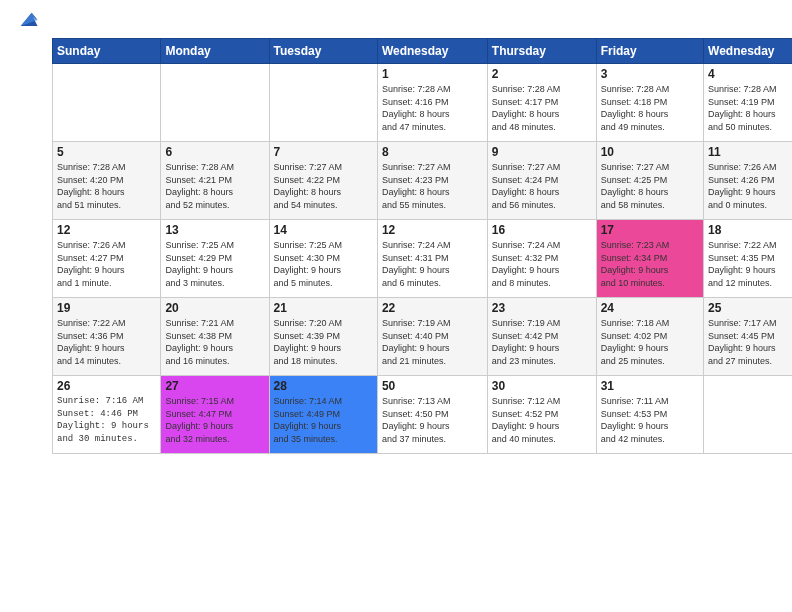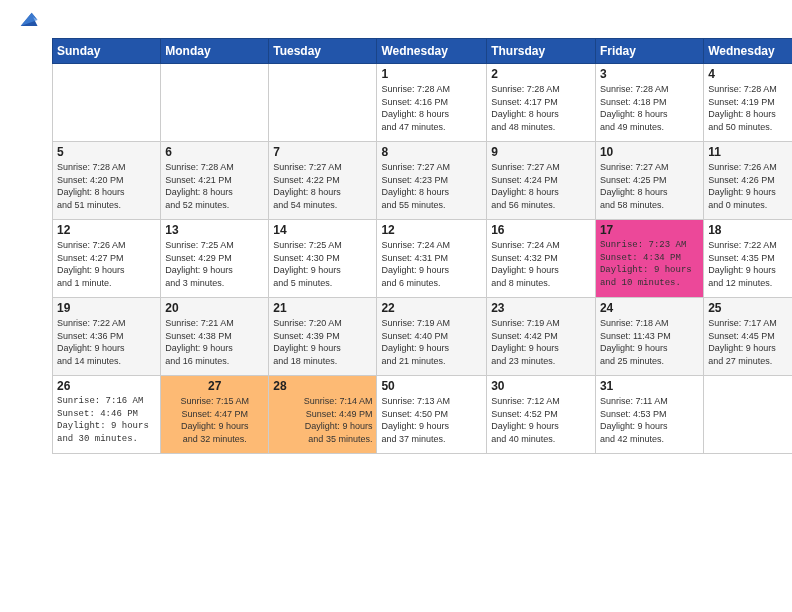--- a/index.html
+++ b/index.html
@@ -251,21 +251,21 @@
           </td>
           <td style="background: rgb(255, 255, 255);">
             <div class="day-number">16</div>
             <div class="day-info" style="white-space: pre-line;">Sunrise: 7:24 AM
 Sunset: 4:32 PM
 Daylight: 9 hours
 and 8 minutes.</div>
           </td>
           <td style="background: #ec4899;">
             <div class="day-number">17</div>
-            <div class="day-info" style="white-space: pre-line; font-family: Liberation Mono, monospace;">Sunrise: 7:23 AM
+            <div class="day-info" style="white-space: pre-line;">Sunrise: 7:23 AM
 Sunset: 4:34 PM
 Daylight: 9 hours
 and 10 minutes.</div>
           </td>
           <td style="background: rgb(255, 255, 255);">
             <div class="day-number">18</div>
             <div class="day-info" style="white-space: pre-line;">Sunrise: 7:22 AM
 Sunset: 4:35 PM
 Daylight: 9 hours
 and 12 minutes.</div>
@@ -303,50 +303,50 @@
           <td style="background: rgb(245, 245, 245);">
             <div class="day-number">23</div>
             <div class="day-info" style="white-space: pre-line;">Sunrise: 7:19 AM
 Sunset: 4:42 PM
 Daylight: 9 hours
 and 23 minutes.</div>
           </td>
           <td style="background: rgb(245, 245, 245);">
             <div class="day-number">24</div>
             <div class="day-info" style="white-space: pre-line;">Sunrise: 7:18 AM
-Sunset: 11:43 PM
+Sunset: 4:02 PM
 Daylight: 9 hours
 and 25 minutes.</div>
           </td>
           <td style="background: rgb(245, 245, 245);">
             <div class="day-number">25</div>
             <div class="day-info" style="white-space: pre-line;">Sunrise: 7:17 AM
 Sunset: 4:45 PM
 Daylight: 9 hours
 and 27 minutes.</div>
           </td>
         </tr>
         <tr>
           <td style="background: rgb(255, 255, 255);">
             <div class="day-number">26</div>
             <div class="day-info" style="white-space: pre-line; font-family: Liberation Mono, monospace;">Sunrise: 7:16 AM
 Sunset: 4:46 PM
 Daylight: 9 hours
 and 30 minutes.</div>
           </td>
-          <td style="background: #fdba74; text-align: center;">
+          <td style="background: #d946ef;">
             <div class="day-number">27</div>
             <div class="day-info" style="white-space: pre-line;">Sunrise: 7:15 AM
 Sunset: 4:47 PM
 Daylight: 9 hours
 and 32 minutes.</div>
           </td>
-          <td style="background: #fdba74;">
+          <td style="background: #3b82f6;">
             <div class="day-number">28</div>
-            <div class="day-info" style="white-space: pre-line; text-align: right;">Sunrise: 7:14 AM
+            <div class="day-info" style="white-space: pre-line;">Sunrise: 7:14 AM
 Sunset: 4:49 PM
 Daylight: 9 hours
 and 35 minutes.</div>
           </td>
           <td style="background: rgb(255, 255, 255);">
             <div class="day-number">50</div>
             <div class="day-info" style="white-space: pre-line;">Sunrise: 7:13 AM
 Sunset: 4:50 PM
 Daylight: 9 hours
 and 37 minutes.</div>

